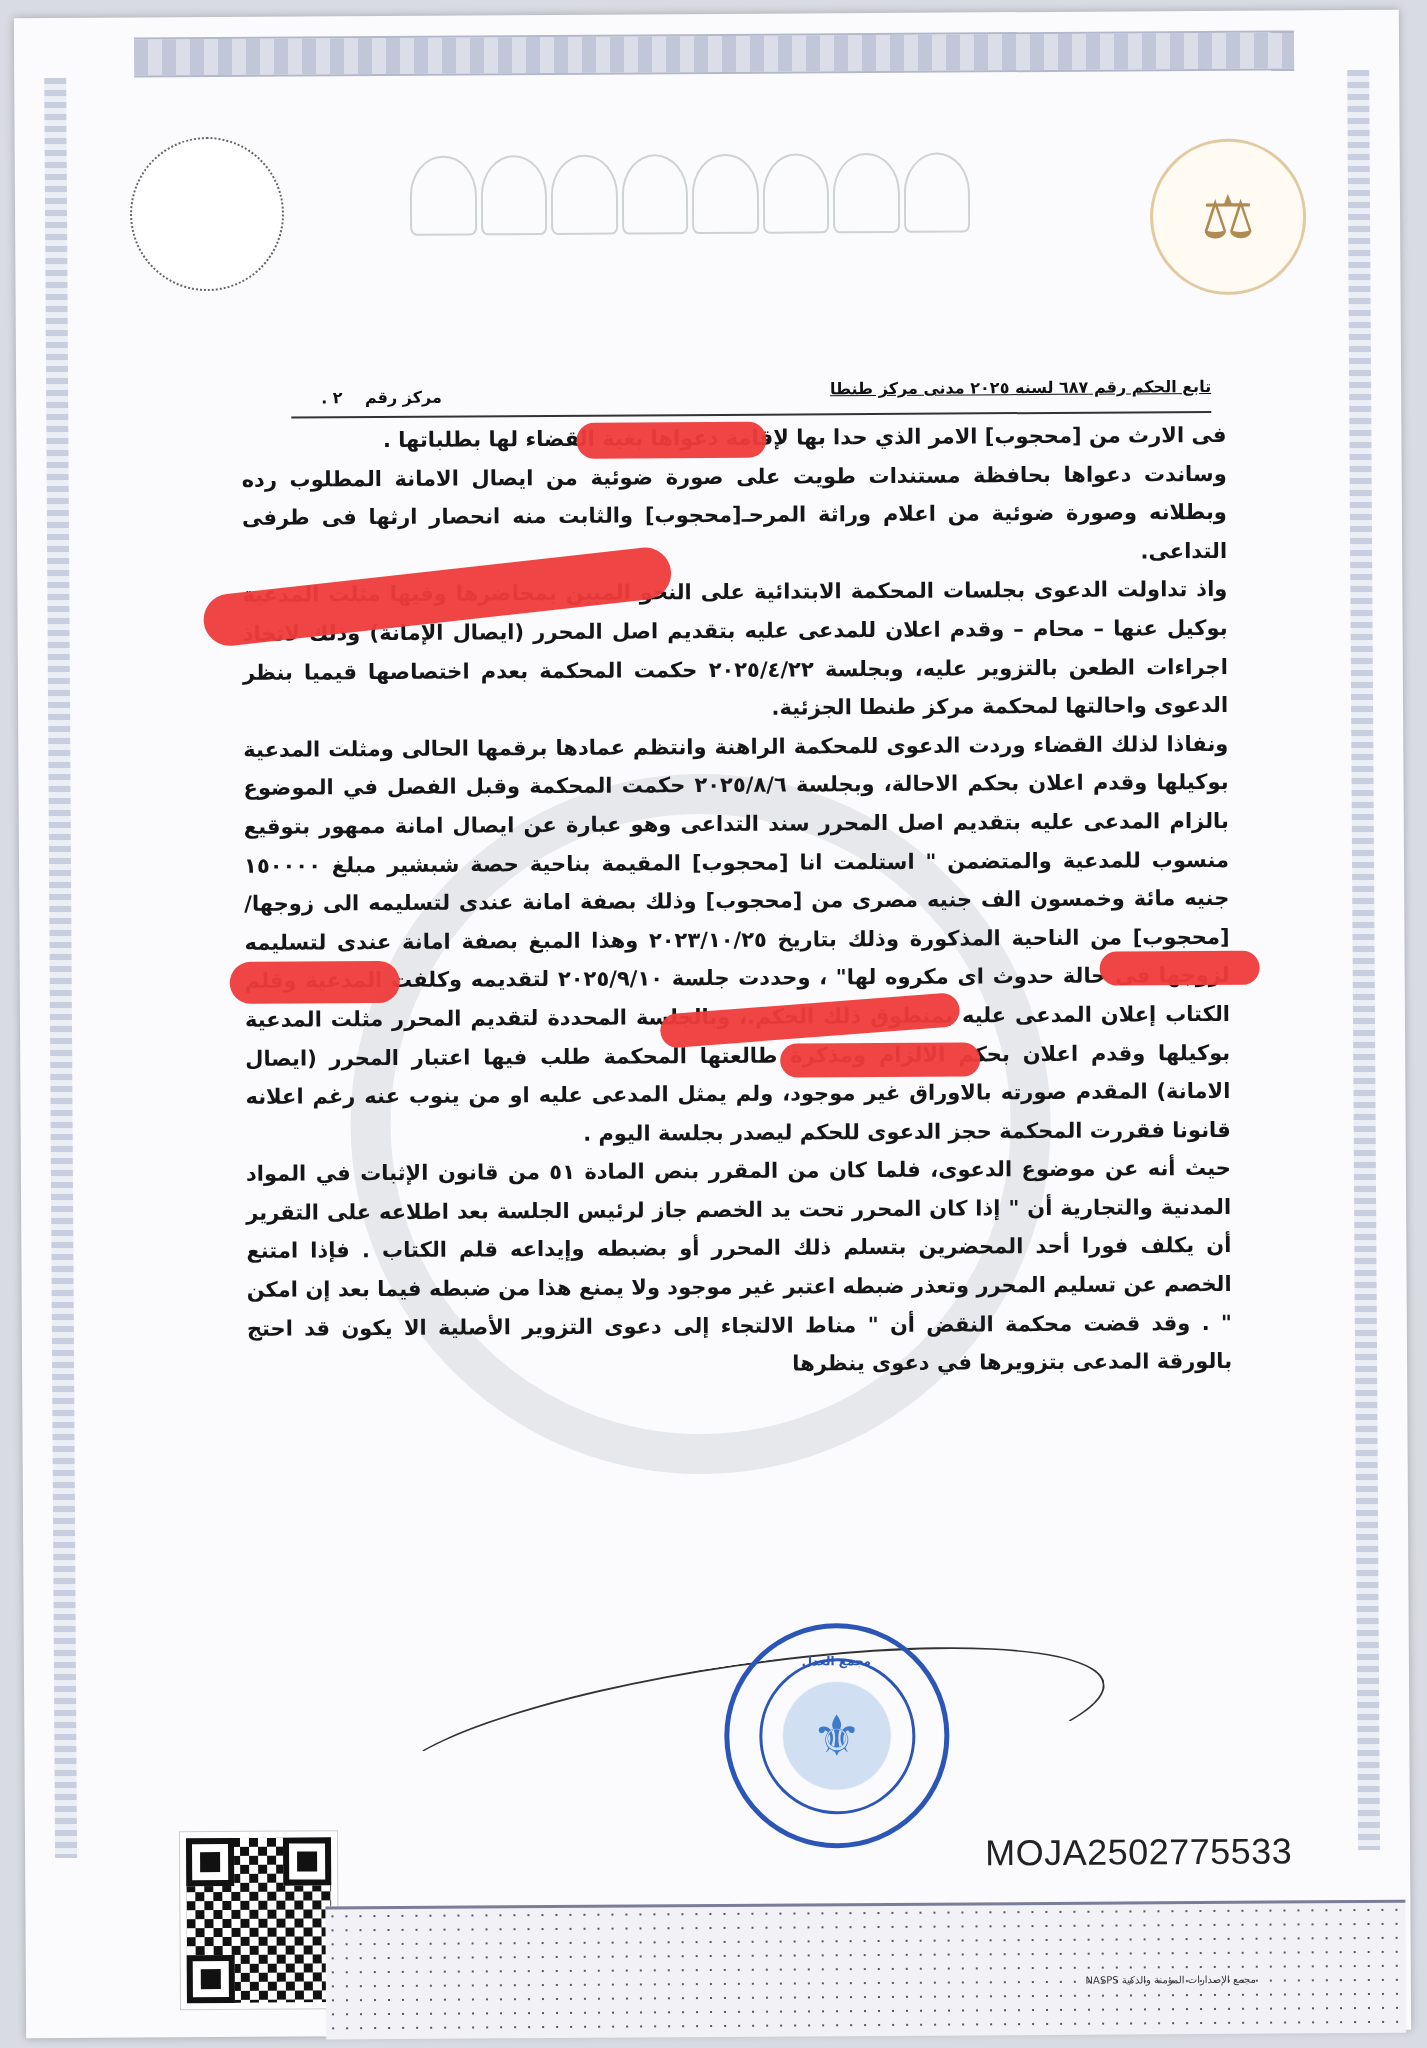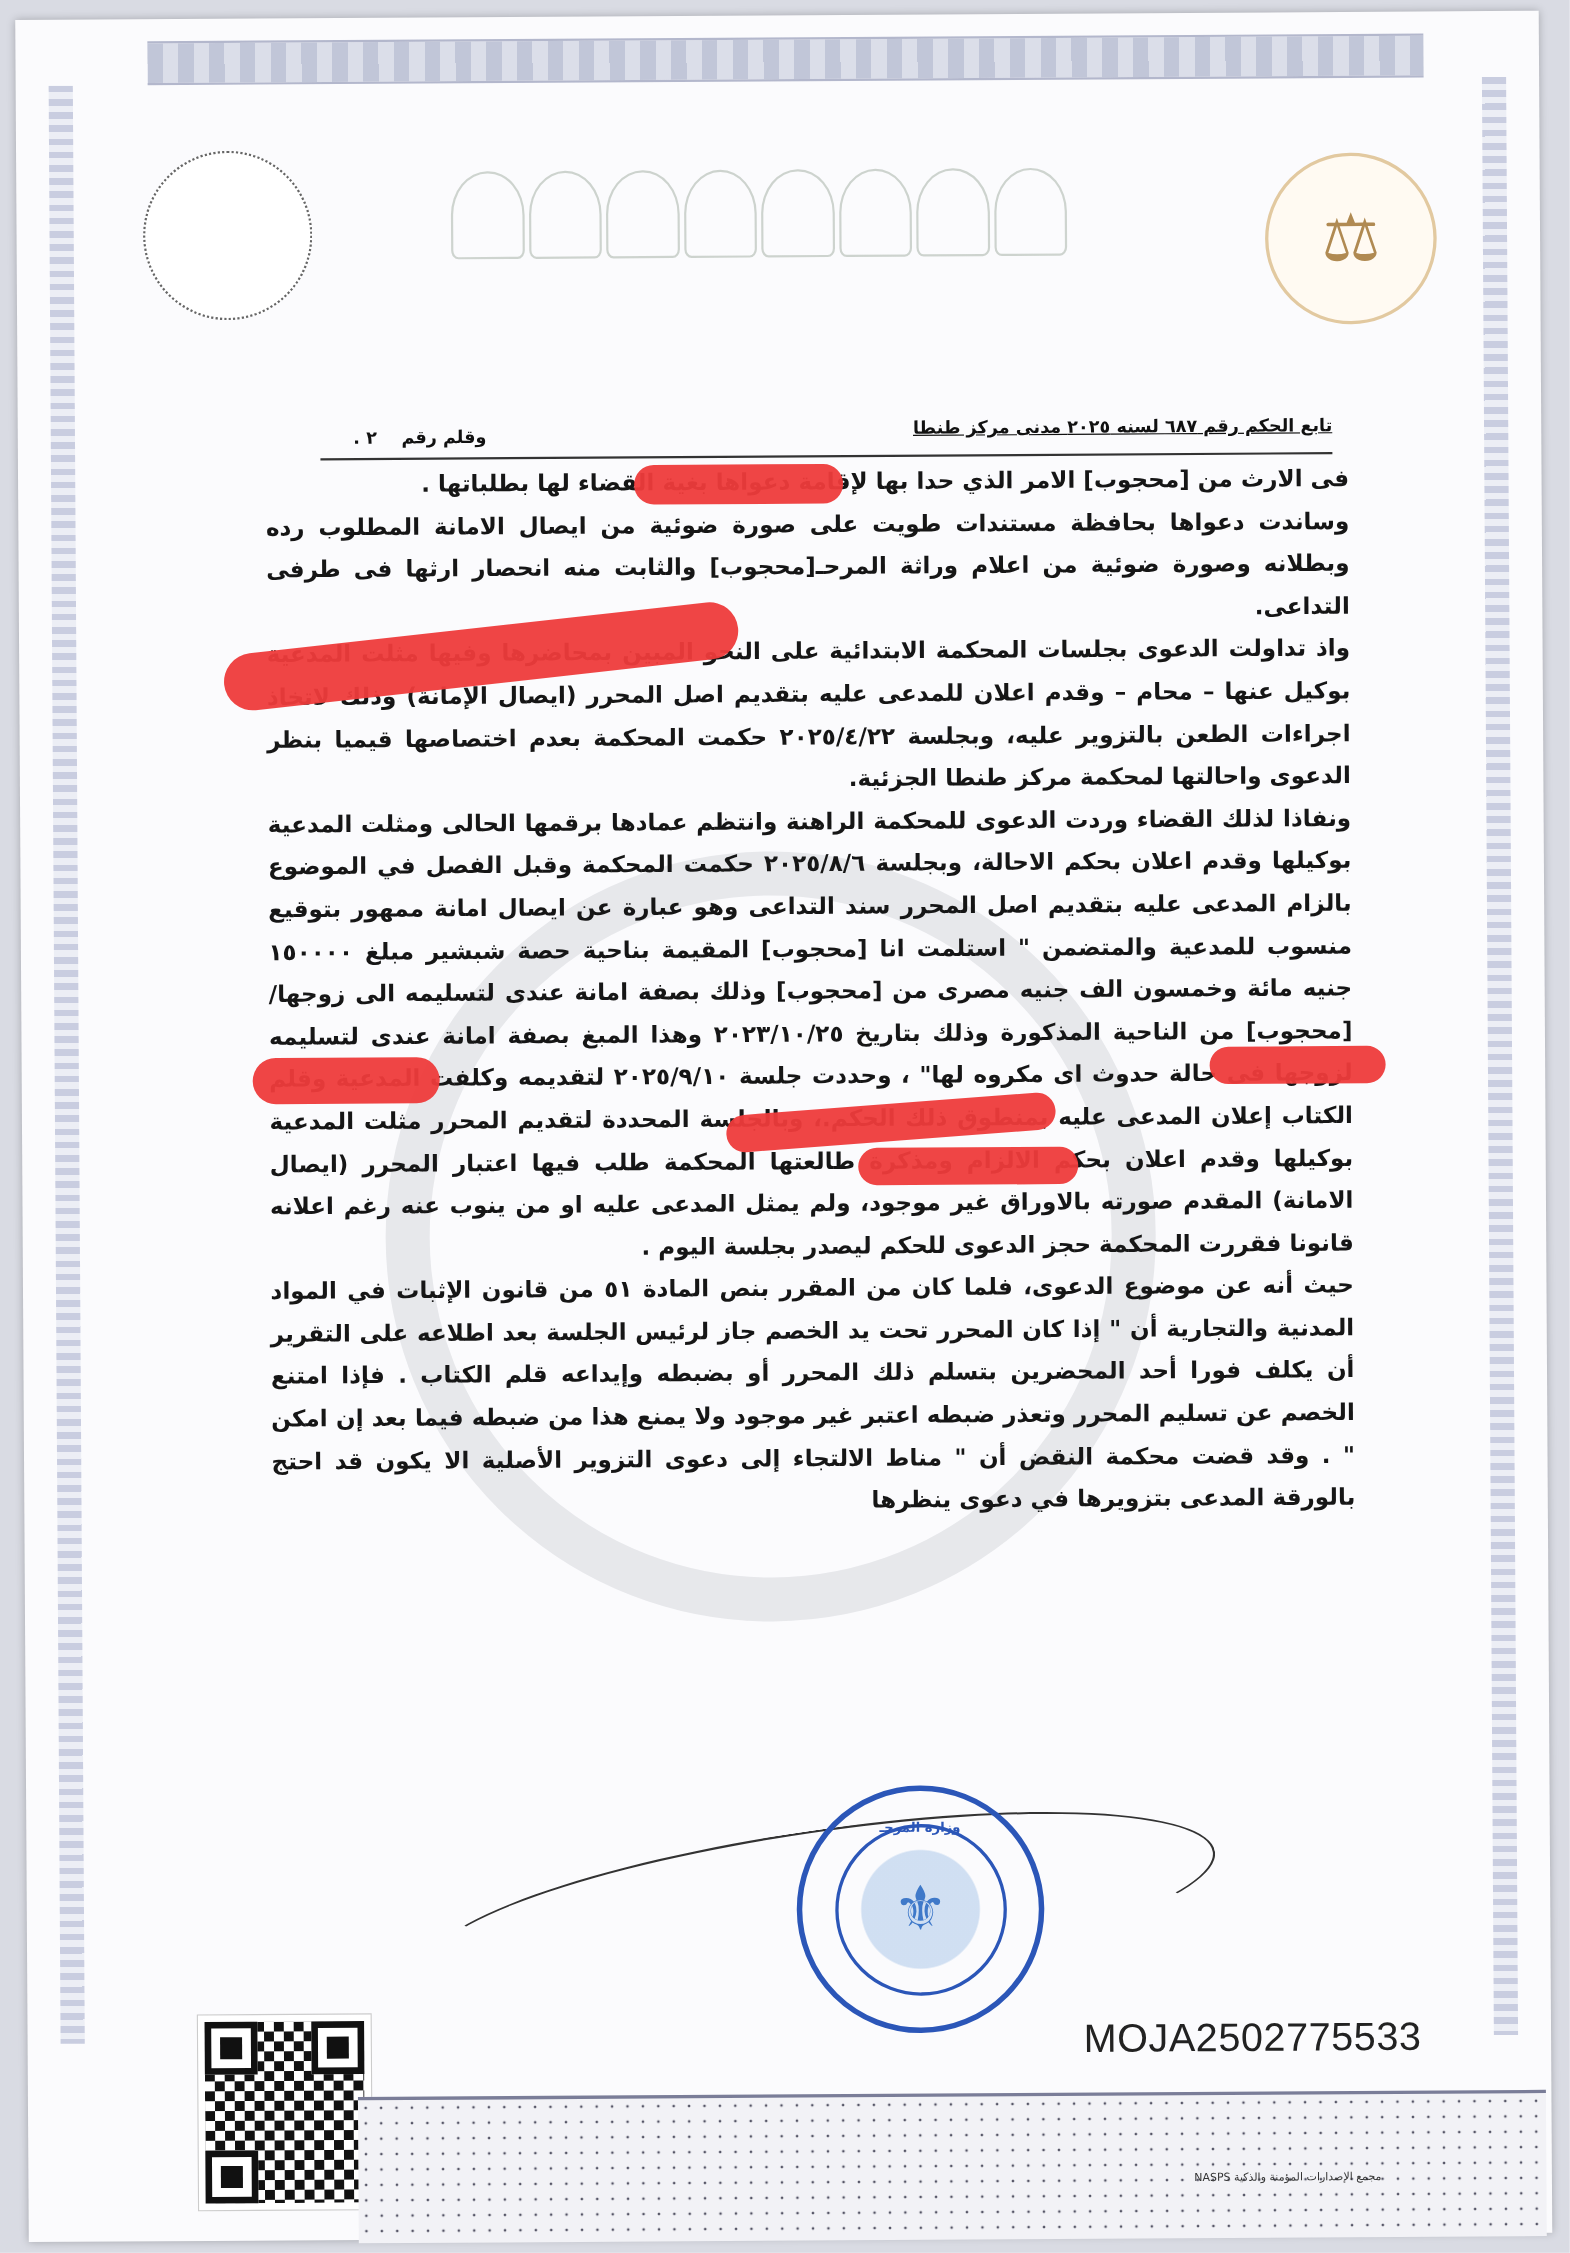--- a/index.html
+++ b/index.html
@@ -133,21 +133,21 @@
       <span></span>
       <span></span>
   </div>
   <div class="emblem-right">⚖</div>
 
   <div class="watermark"></div>
 
   <div class="header">
     <span class="case">تابع الحكم رقم ٦٨٧ لسنه ٢٠٢٥ مدنى مركز طنطا</span>
     <span class="page">
-      <span>وقلم رقم</span>
+      <span>مركز رقم</span>
       &nbsp;&nbsp;
       <span>٢ .</span>
     </span>
   </div>
 
   <div class="body-text">
     <p>فى الارث من [محجوب] الامر الذي حدا بها لإقامة دعواها بغية القضاء لها بطلباتها .</p>
     <p>وساندت دعواها بحافظة مستندات طويت على صورة ضوئية من ايصال الامانة المطلوب رده وبطلانه وصورة ضوئية من اعلام وراثة المرحـ[محجوب] والثابت منه انحصار ارثها فى طرفى التداعى.</p>
     <p>واذ تداولت الدعوى بجلسات المحكمة الابتدائية على النحو المبين بمحاضرها وفيها مثلت المدعية بوكيل عنها – محام – وقدم اعلان للمدعى عليه بتقديم اصل المحرر (ايصال الإمانة) وذلك لاتخاذ اجراءات الطعن بالتزوير عليه، وبجلسة ٢٠٢٥/٤/٢٢ حكمت المحكمة بعدم اختصاصها قيميا بنظر الدعوى واحالتها لمحكمة مركز طنطا الجزئية.</p>
     <p>ونفاذا لذلك القضاء وردت الدعوى للمحكمة الراهنة وانتظم عمادها برقمها الحالى ومثلت المدعية بوكيلها وقدم اعلان بحكم الاحالة، وبجلسة ٢٠٢٥/٨/٦ حكمت المحكمة وقبل الفصل في الموضوع بالزام المدعى عليه بتقديم اصل المحرر سند التداعى وهو عبارة عن ايصال امانة ممهور بتوقيع منسوب للمدعية والمتضمن " استلمت انا [محجوب] المقيمة بناحية حصة شبشير مبلغ ١٥٠٠٠٠ جنيه مائة وخمسون الف جنيه مصرى من [محجوب] وذلك بصفة امانة عندى لتسليمه الى زوجها/ [محجوب] من الناحية المذكورة وذلك بتاريخ ٢٠٢٣/١٠/٢٥ وهذا المبغ بصفة امانة عندى لتسليمه لزوجها فى حالة حدوث اى مكروه لها" ، وحددت جلسة ٢٠٢٥/٩/١٠ لتقديمه وكلفت المدعية وقلم الكتاب إعلان المدعى عليه بمنطوق ذلك الحكم.، وبالجلسة المحددة لتقديم المحرر مثلت المدعية بوكيلها وقدم اعلان بحكم الالزام ومذكرة طالعتها المحكمة طلب فيها اعتبار المحرر (ايصال الامانة) المقدم صورته بالاوراق غير موجود، ولم يمثل المدعى عليه او من ينوب عنه رغم اعلانه قانونا فقررت المحكمة حجز الدعوى للحكم ليصدر بجلسة اليوم .</p>
@@ -157,21 +157,21 @@
   <div class="redact" style="left:560px;top:408px;width:190px;height:36px;"></div>
   <div class="redact" style="left:185px;top:555px;width:470px;height:52px;transform:rotate(-6deg);"></div>
   <div class="redact" style="left:210px;top:945px;width:170px;height:42px;"></div>
   <div class="redact" style="left:1080px;top:940px;width:160px;height:34px;"></div>
   <div class="redact" style="left:640px;top:990px;width:300px;height:34px;transform:rotate(-4deg);"></div>
   <div class="redact" style="left:760px;top:1030px;width:200px;height:34px;"></div>
 
   <div class="signature"></div>
 
   <div class="seal">
-    <span class="seal-label">وزارة المرحـ</span>
+    <span class="seal-label">مجمع العدل</span>
     <div class="seal-inner">⚜</div>
   </div>
 
   <div class="serial">MOJA2502775533</div>
 
   <div class="qr">
     <div class="finder" style="left:0;top:0;"></div>
     <div class="finder" style="right:0;top:0;"></div>
     <div class="finder" style="left:0;bottom:0;"></div>
   </div>

